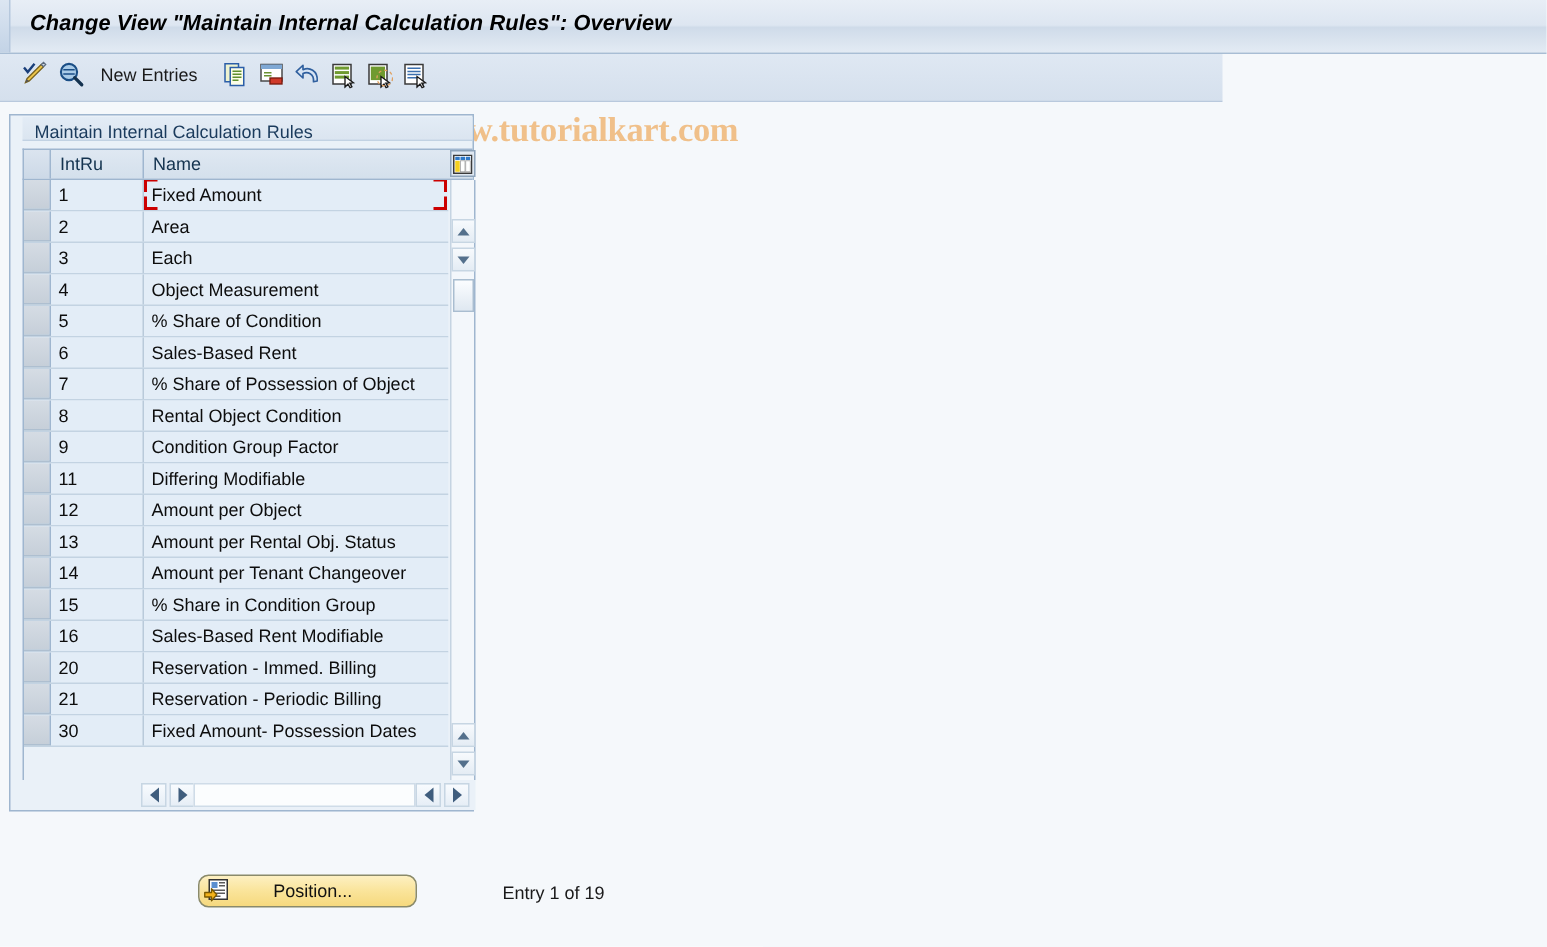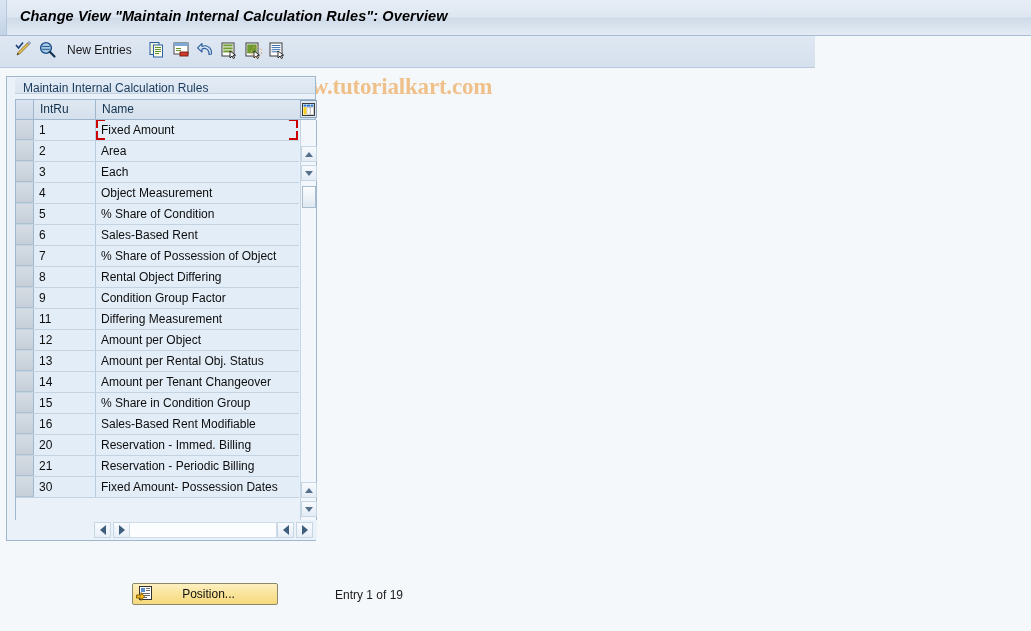--- a/index.html
+++ b/index.html
@@ -276,21 +276,21 @@
     box-sizing: border-box;
   }
 
   
   #position-button {
     position: absolute;
     left: 132px; top: 583px;
     width: 146px; height: 22px;
     background: linear-gradient(to bottom, #fdf0c2 0%, #fae49a 50%, #f6d97e 100%);
     border: 1px solid #8a8a6a;
-    border-radius: 2px;
+    border-radius: 7px;
     box-sizing: border-box;
     display: flex;
     align-items: center;
     cursor: pointer;
   }
   #position-button .pb-icon {
     width: 18px; height: 16px;
     margin-left: 3px;
     flex: none;
   }
@@ -464,31 +464,31 @@
           <div class="cell c-name">Sales-Based Rent</div>
         </div>
         <div class="row">
           <div class="cell selbox"></div>
           <div class="cell c-intru">7</div>
           <div class="cell c-name">% Share of Possession of Object</div>
         </div>
         <div class="row">
           <div class="cell selbox"></div>
           <div class="cell c-intru">8</div>
-          <div class="cell c-name">Rental Object Differing</div>
+          <div class="cell c-name">Rental Object Condition</div>
         </div>
         <div class="row">
           <div class="cell selbox"></div>
           <div class="cell c-intru">9</div>
           <div class="cell c-name">Condition Group Factor</div>
         </div>
         <div class="row">
           <div class="cell selbox"></div>
           <div class="cell c-intru">11</div>
-          <div class="cell c-name">Differing Measurement</div>
+          <div class="cell c-name">Differing Modifiable</div>
         </div>
         <div class="row">
           <div class="cell selbox"></div>
           <div class="cell c-intru">12</div>
           <div class="cell c-name">Amount per Object</div>
         </div>
         <div class="row">
           <div class="cell selbox"></div>
           <div class="cell c-intru">13</div>
           <div class="cell c-name">Amount per Rental Obj. Status</div>

